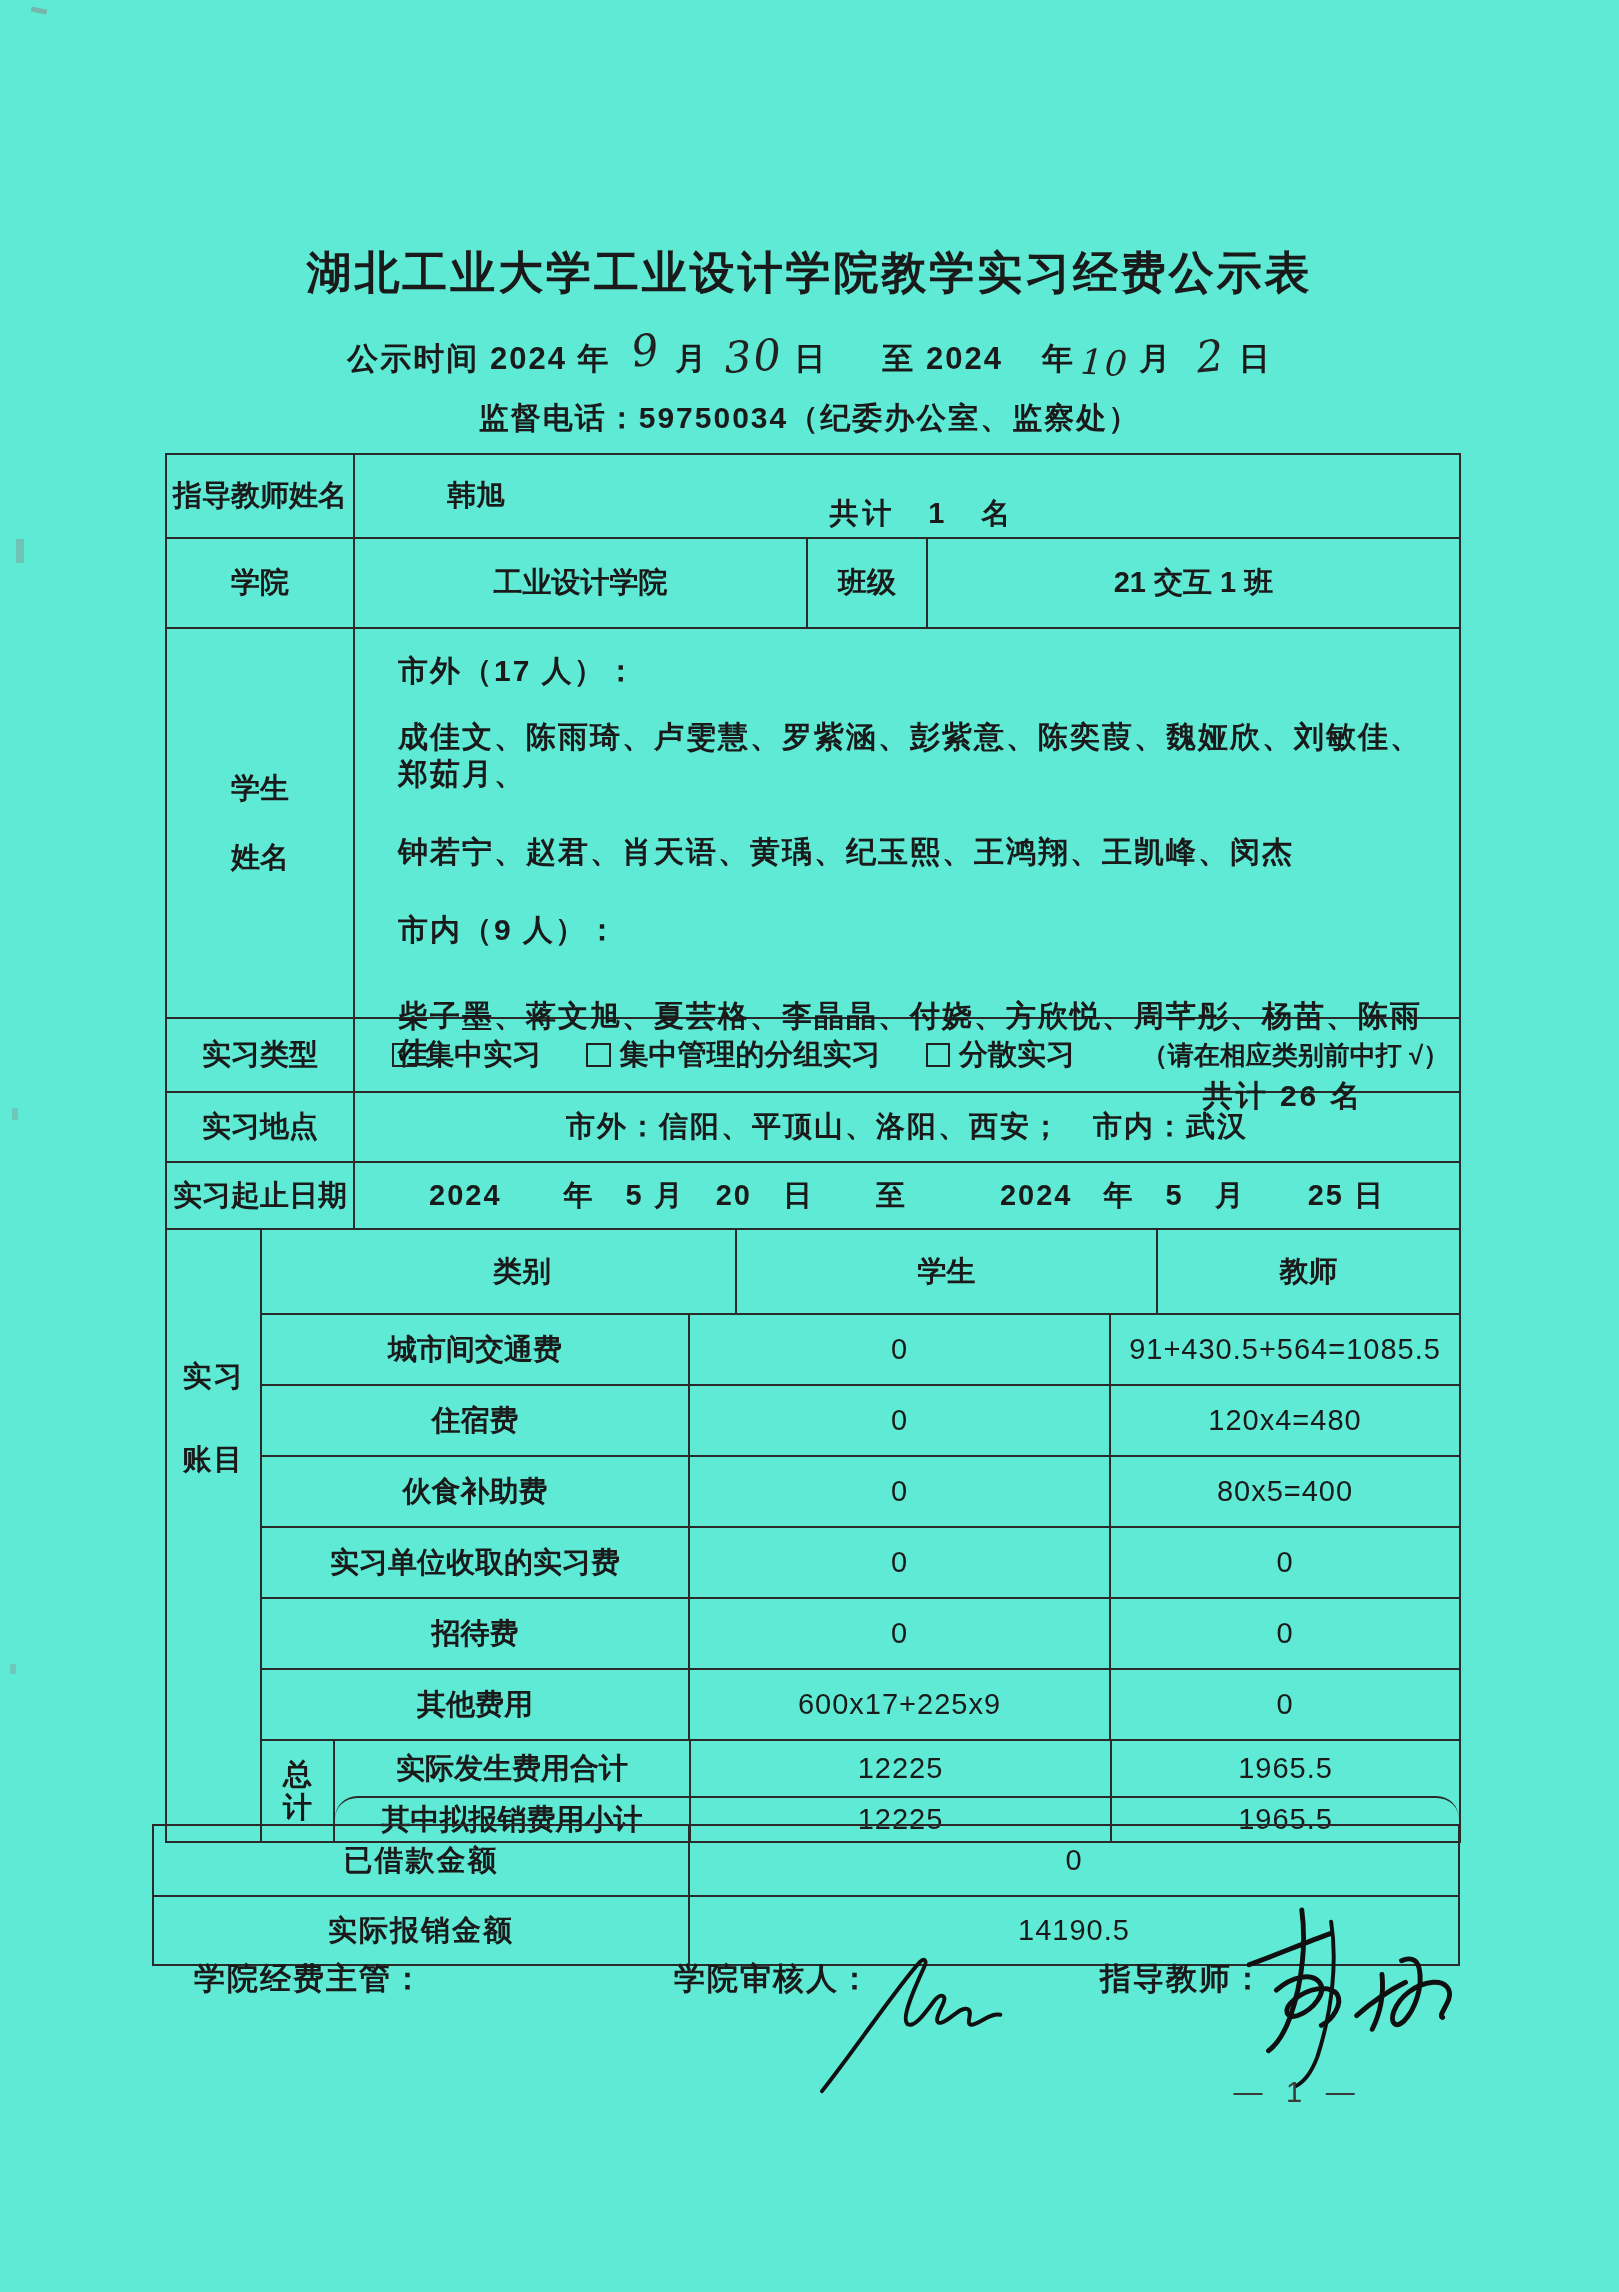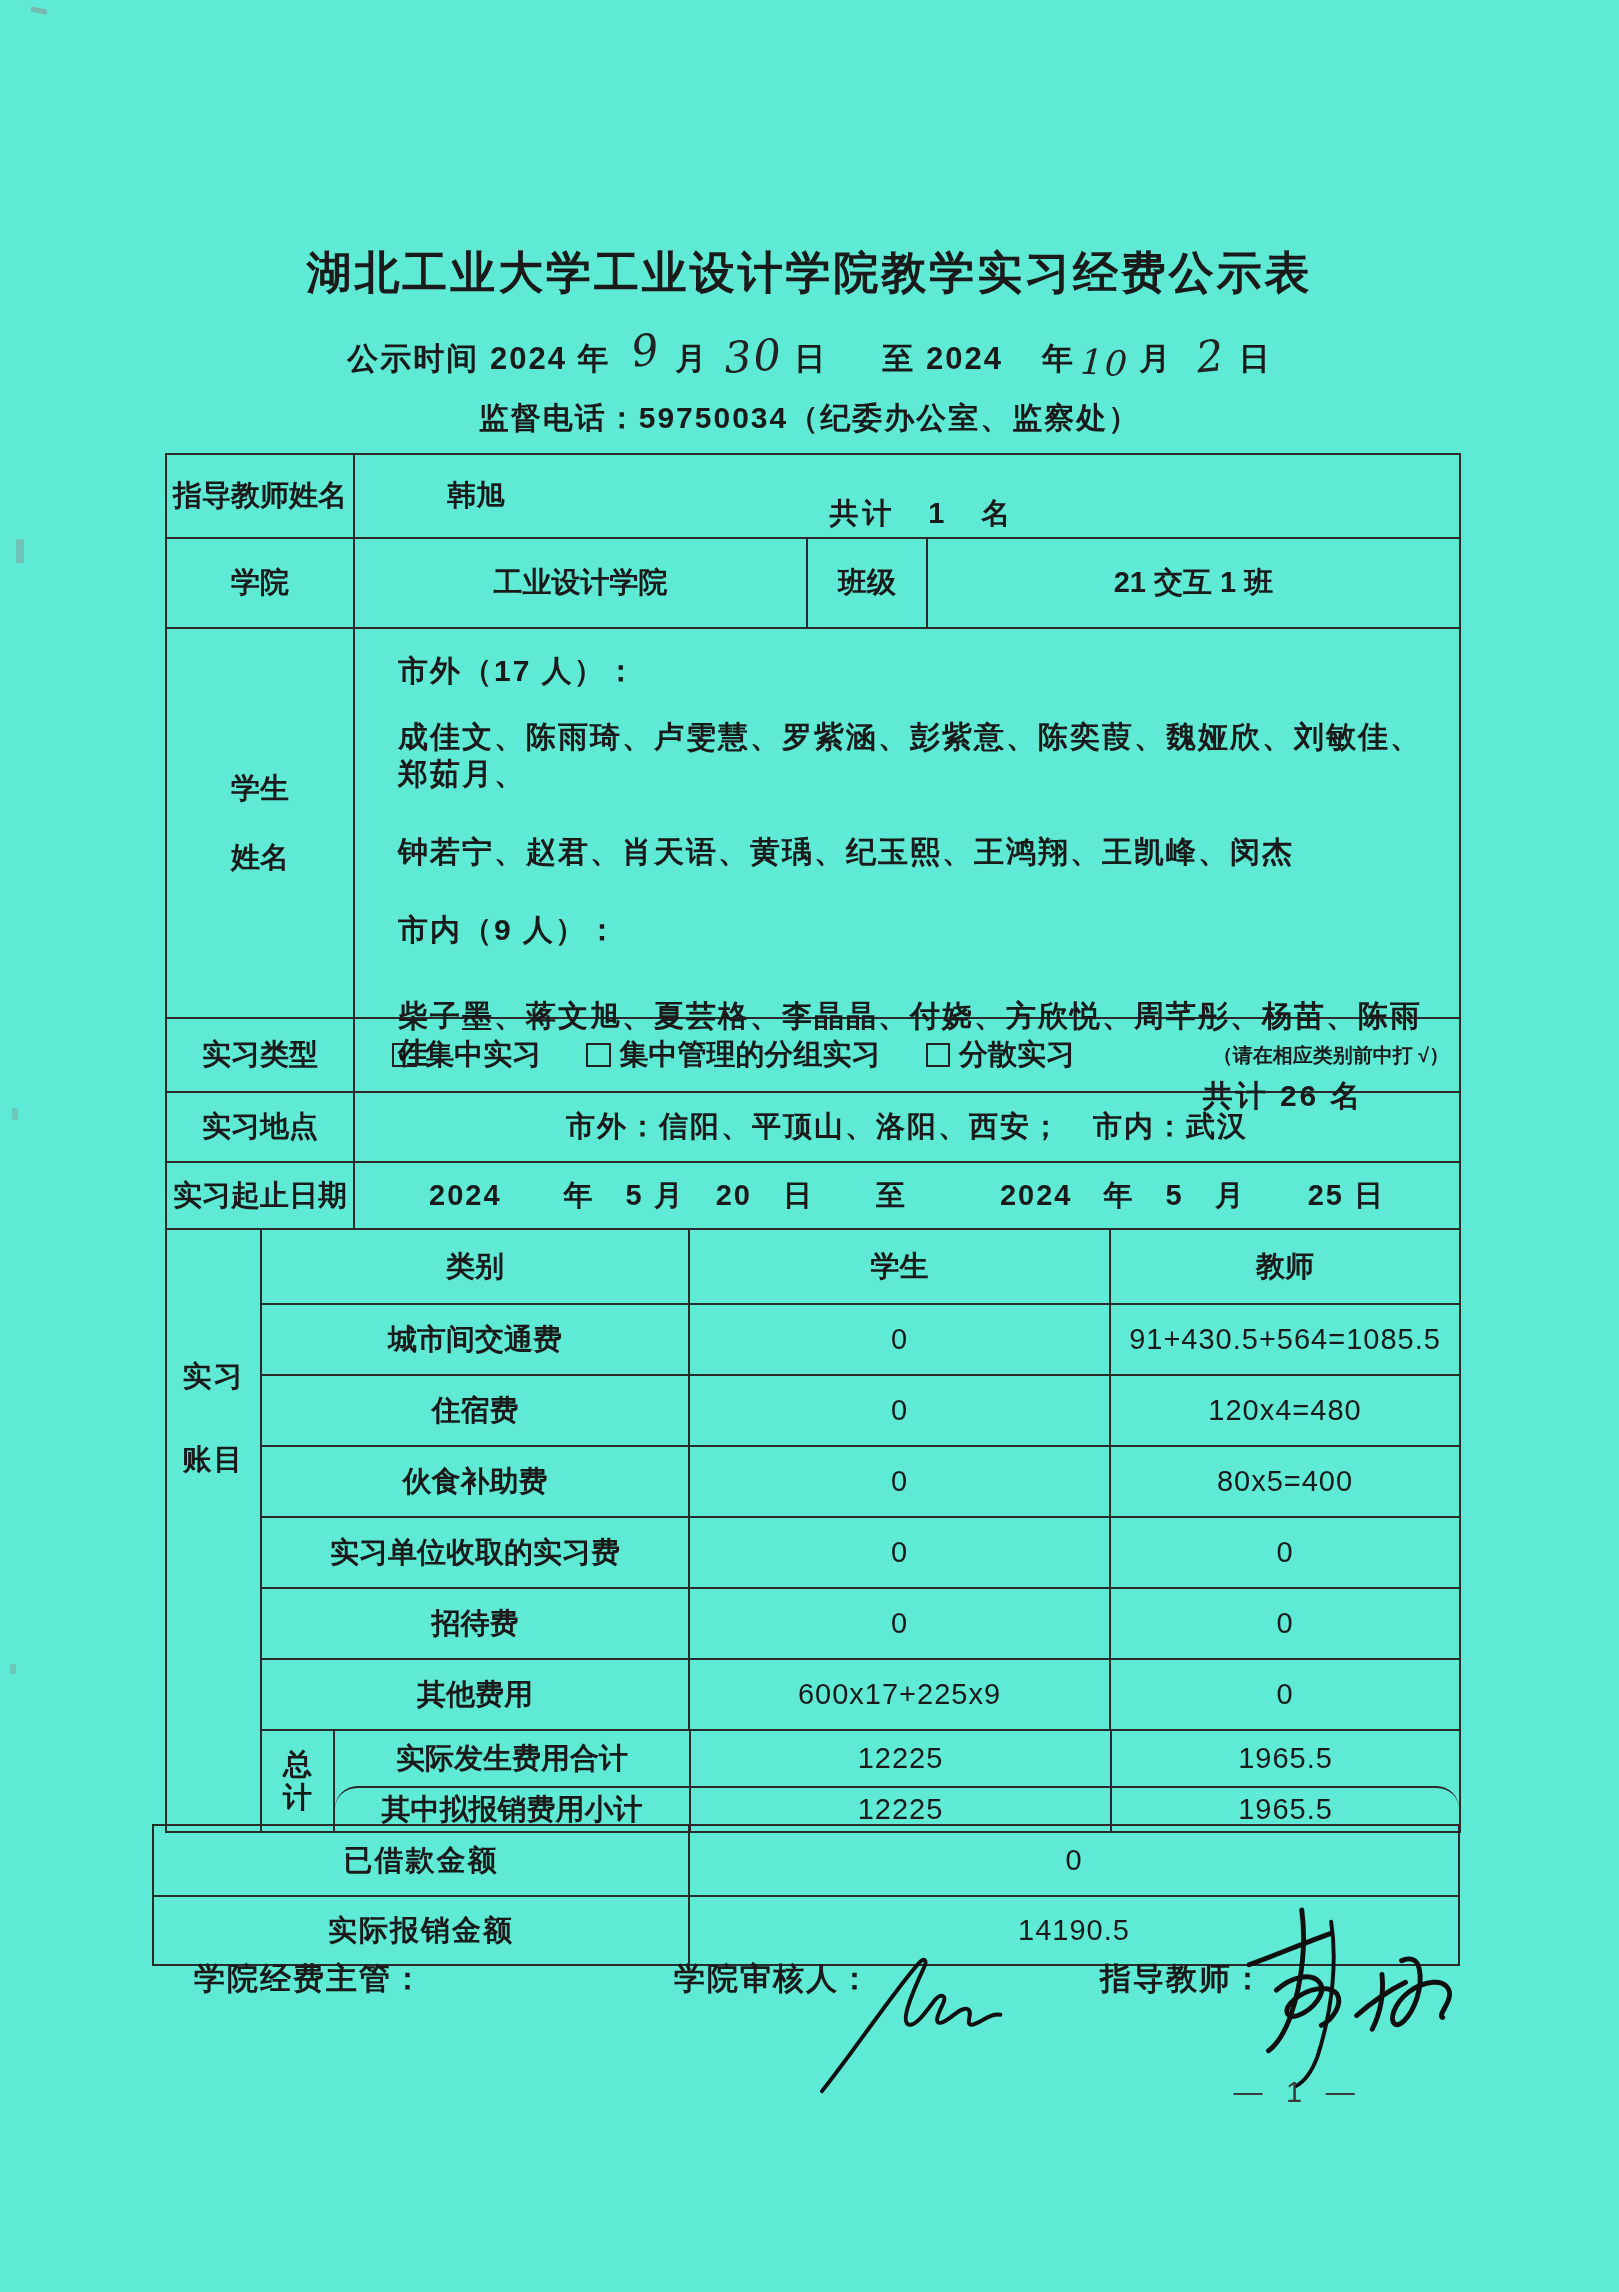--- a/index.html
+++ b/index.html
@@ -77,33 +77,33 @@
   .type-content{flex:1;justify-content:flex-start;padding-left:37px;gap:45px;font-size:29px;}
   .opt{display:flex;align-items:center;white-space:nowrap;}
   .cbx{
     position:relative;display:inline-block;width:24.5px;height:24.5px;
     border:2.9px solid #222;margin-right:8.8px;flex:none;
   }
   .cbx i{
     position:absolute;left:0px;top:-11.8px;
     font-style:normal;font-size:33px;font-weight:400;color:#111;
   }
-  .type-hint{margin-left:auto;padding-right:3.9px;font-size:20px;white-space:nowrap;}
+  .type-hint{margin-left:auto;padding-right:3.9px;font-size:26px;white-space:nowrap;}
   .center-val{flex:1;letter-spacing:2px;}
 
   
   .acct{display:flex;align-items:stretch;}
   .acct-side{
     width:93px;flex:none;display:flex;flex-direction:column;align-items:center;
     padding-top:127px;gap:43px;letter-spacing:2px;
   }
   .acct-main{flex:1;border-left:2px solid #2a2a2a;display:flex;flex-direction:column;}
   .arow{display:flex;align-items:stretch;}
   .arow + .arow{border-top:2px solid #2a2a2a;}
-  .ah{height:73px;}
+  .ah{height:83px;margin-left:47px;}
   .ar{height:71px;}
   .c-cat{width:426px;flex:none;}
   .c-stu{width:421px;flex:none;}
   .c-tea{flex:1;}
   .acct-num{font-weight:400;font-size:29px;letter-spacing:1px;}
   .totals{display:flex;align-items:stretch;border-top:2px solid #2a2a2a;}
   .tot-lbl{
     width:71px;flex:none;display:flex;flex-direction:column;
     align-items:center;justify-content:center;gap:2px;line-height:31px;
   }

